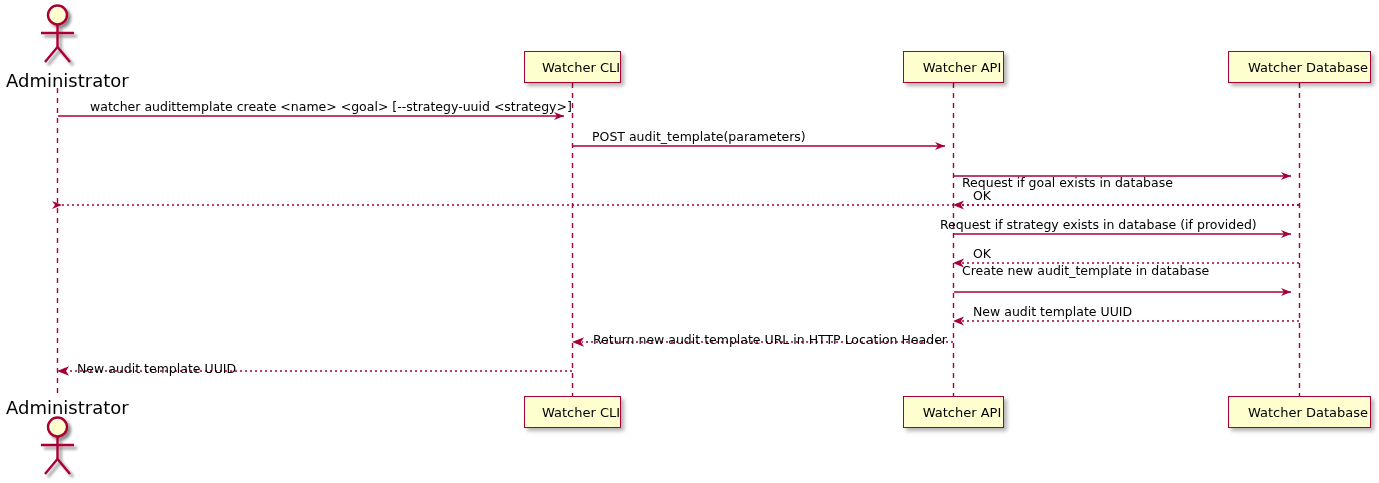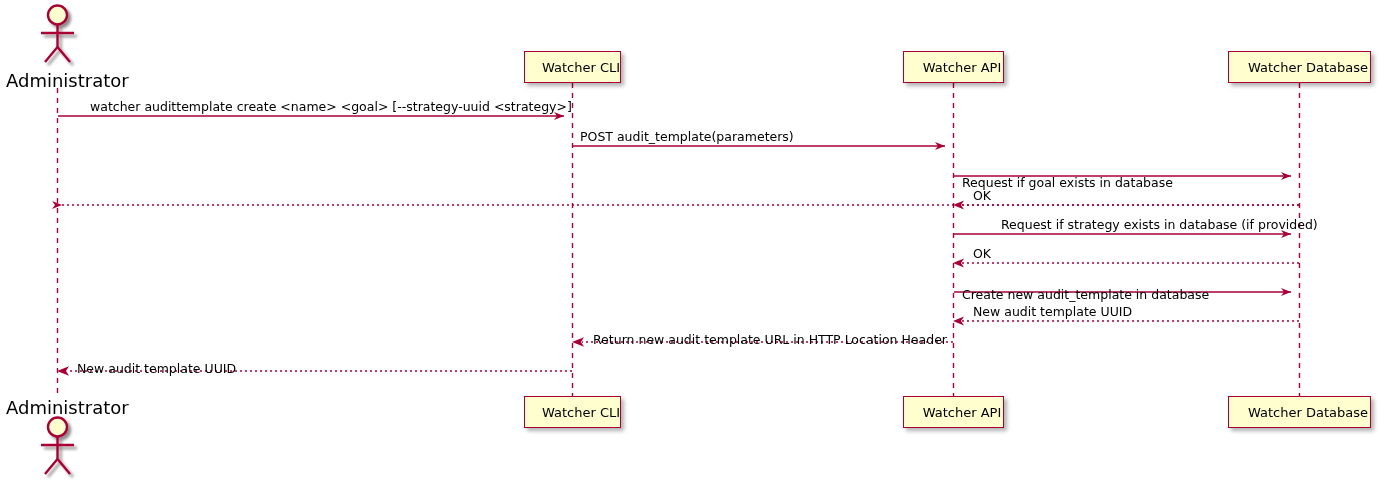--- a/index.html
+++ b/index.html
@@ -154,29 +154,29 @@
 <div class="participant-box" style="left:903px; top:396px; width:101px; height:32px;">
   <span class="participant-label">Watcher API</span>
 </div>
 
 <div class="participant-box" style="left:1228px; top:396px; width:143px; height:32px;">
   <span class="participant-label">Watcher Database</span>
 </div>
 
 <div class="msg-label" style="left:64px; top:100px;margin-left:26px;">watcher audittemplate create &lt;name&gt; &lt;goal&gt; [--strategy-uuid &lt;strategy&gt;]</div>
 
-<div class="msg-label" style="left:580px; top:130px;">POST audit_template(parameters)</div>
+<div class="msg-label" style="left:592px; top:130px;">POST audit_template(parameters)</div>
 
 <div class="msg-label" style="left:962px; top:176px;">Request if goal exists in database</div>
 
 <div class="msg-label" style="left:973px; top:189px;">OK</div>
 
-<div class="msg-label" style="left:1001px; top:218px;">Request if strategy exists in database (if provided)</div>
+<div class="msg-label" style="left:940px; top:218px;">Request if strategy exists in database (if provided)</div>
 
 <div class="msg-label" style="left:973px; top:247px;">OK</div>
 
-<div class="msg-label" style="left:962px; top:288px;">Create new audit_template in database</div>
+<div class="msg-label" style="left:962px; top:264px;">Create new audit_template in database</div>
 
 <div class="msg-label" style="left:973px; top:305px;">New audit template UUID</div>
 
 <div class="msg-label" style="left:593px; top:333px;text-align:right;">Return new audit template URL in HTTP Location Header</div>
 
 <div class="msg-label" style="left:77px; top:362px;">New audit template UUID</div>
 
 </body></html>

